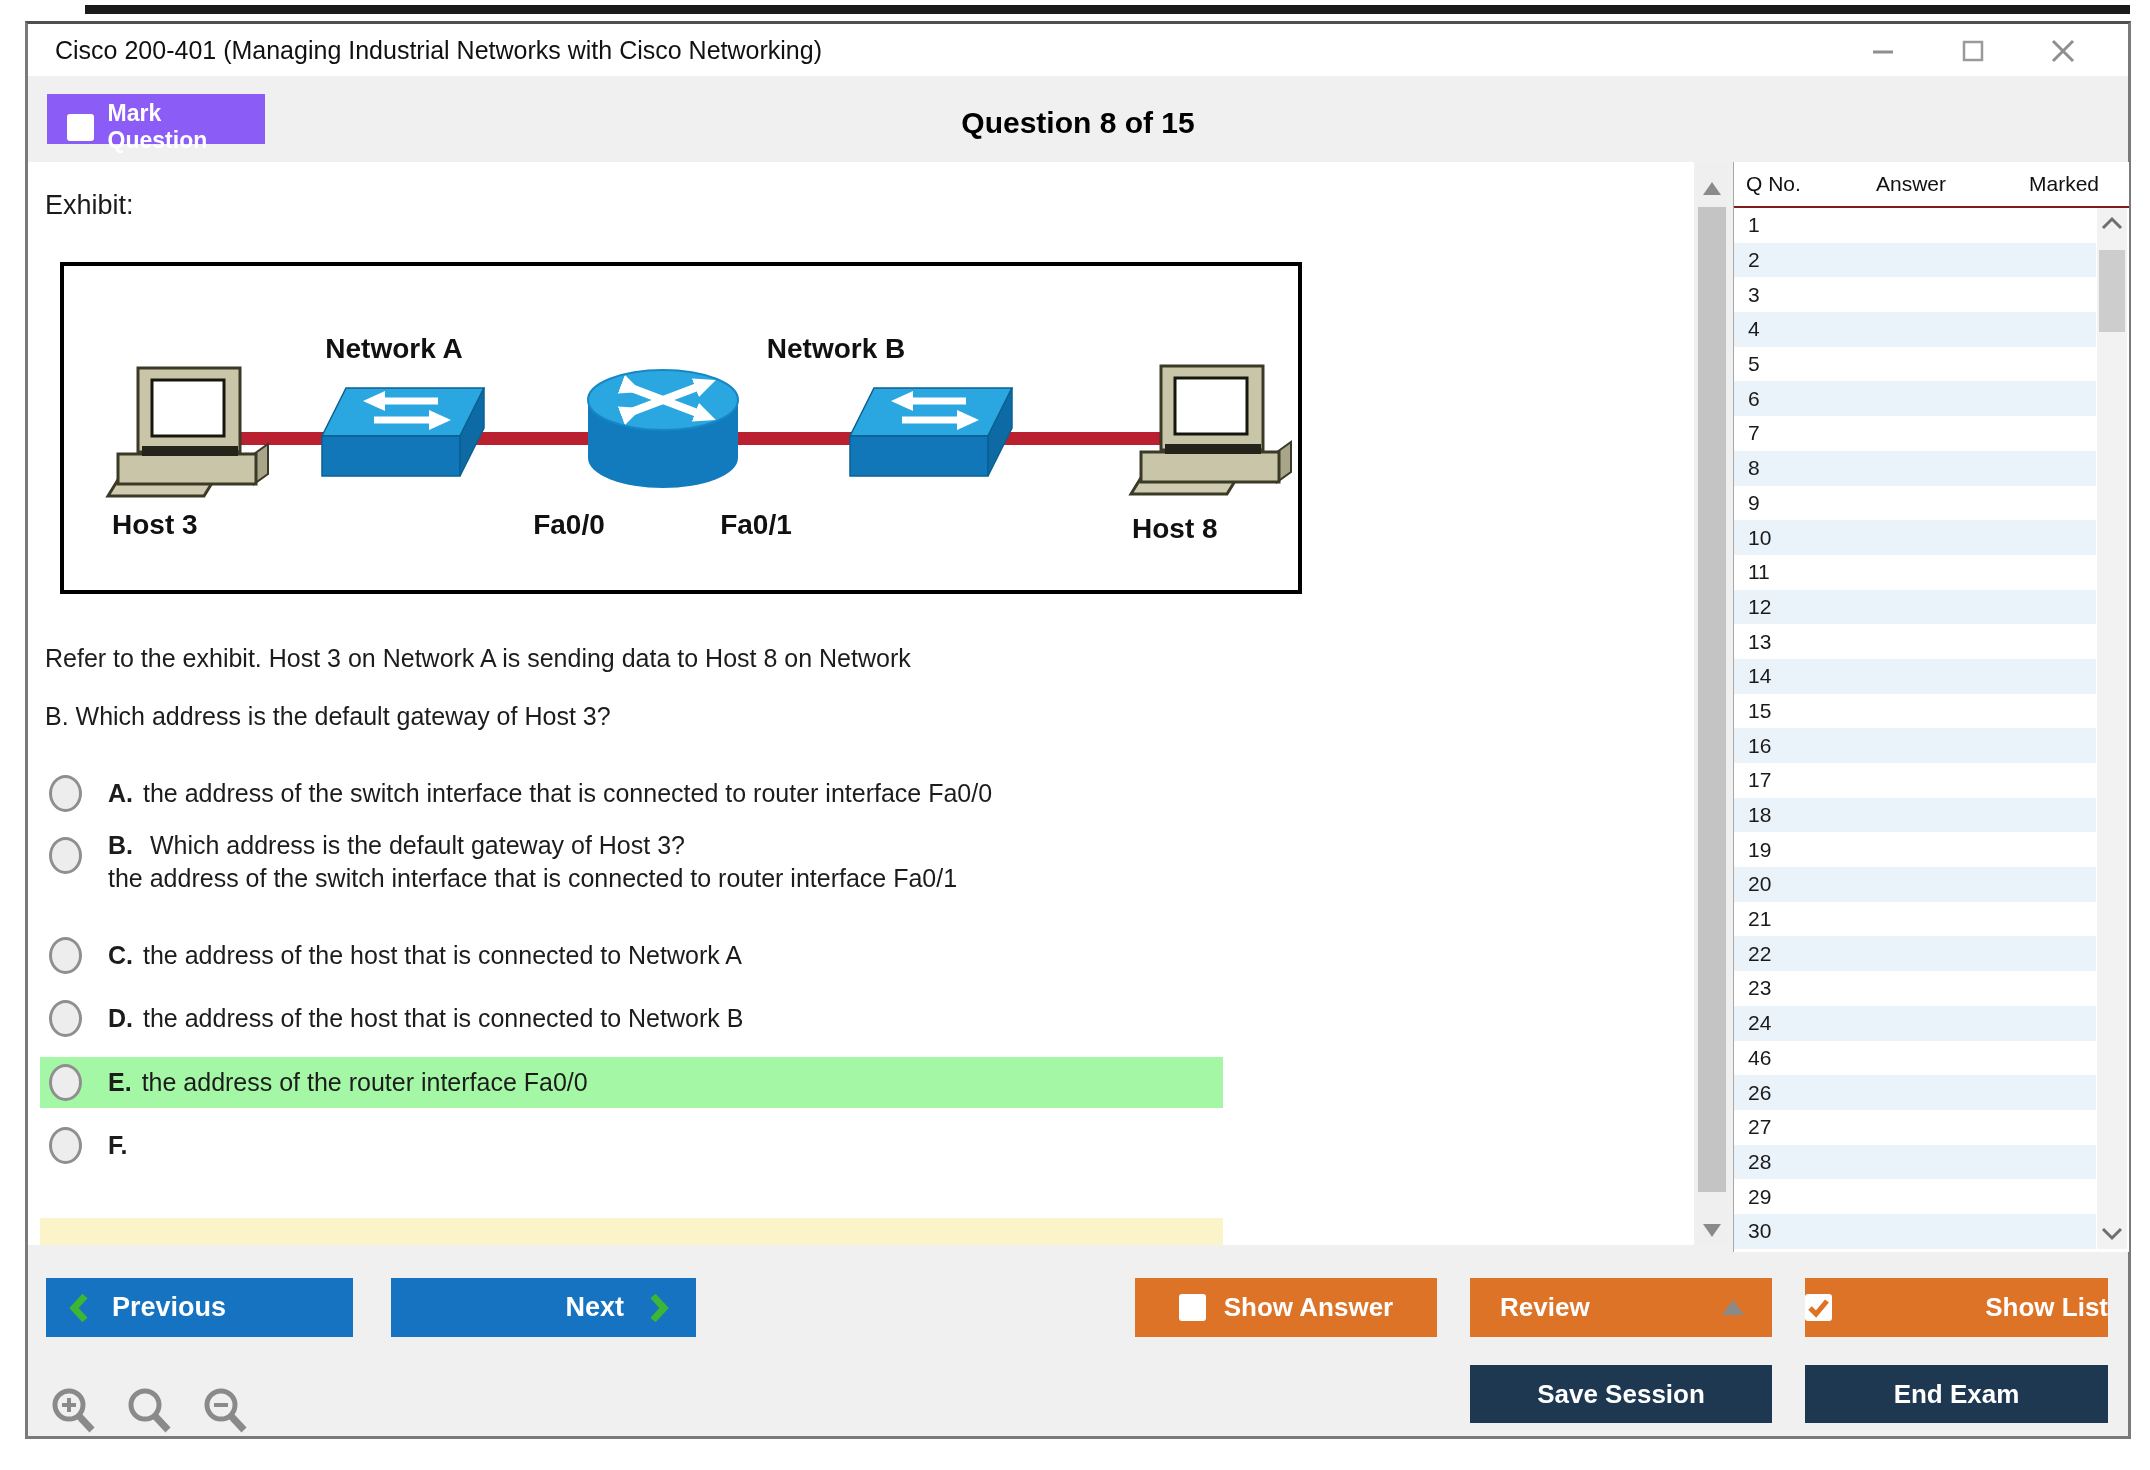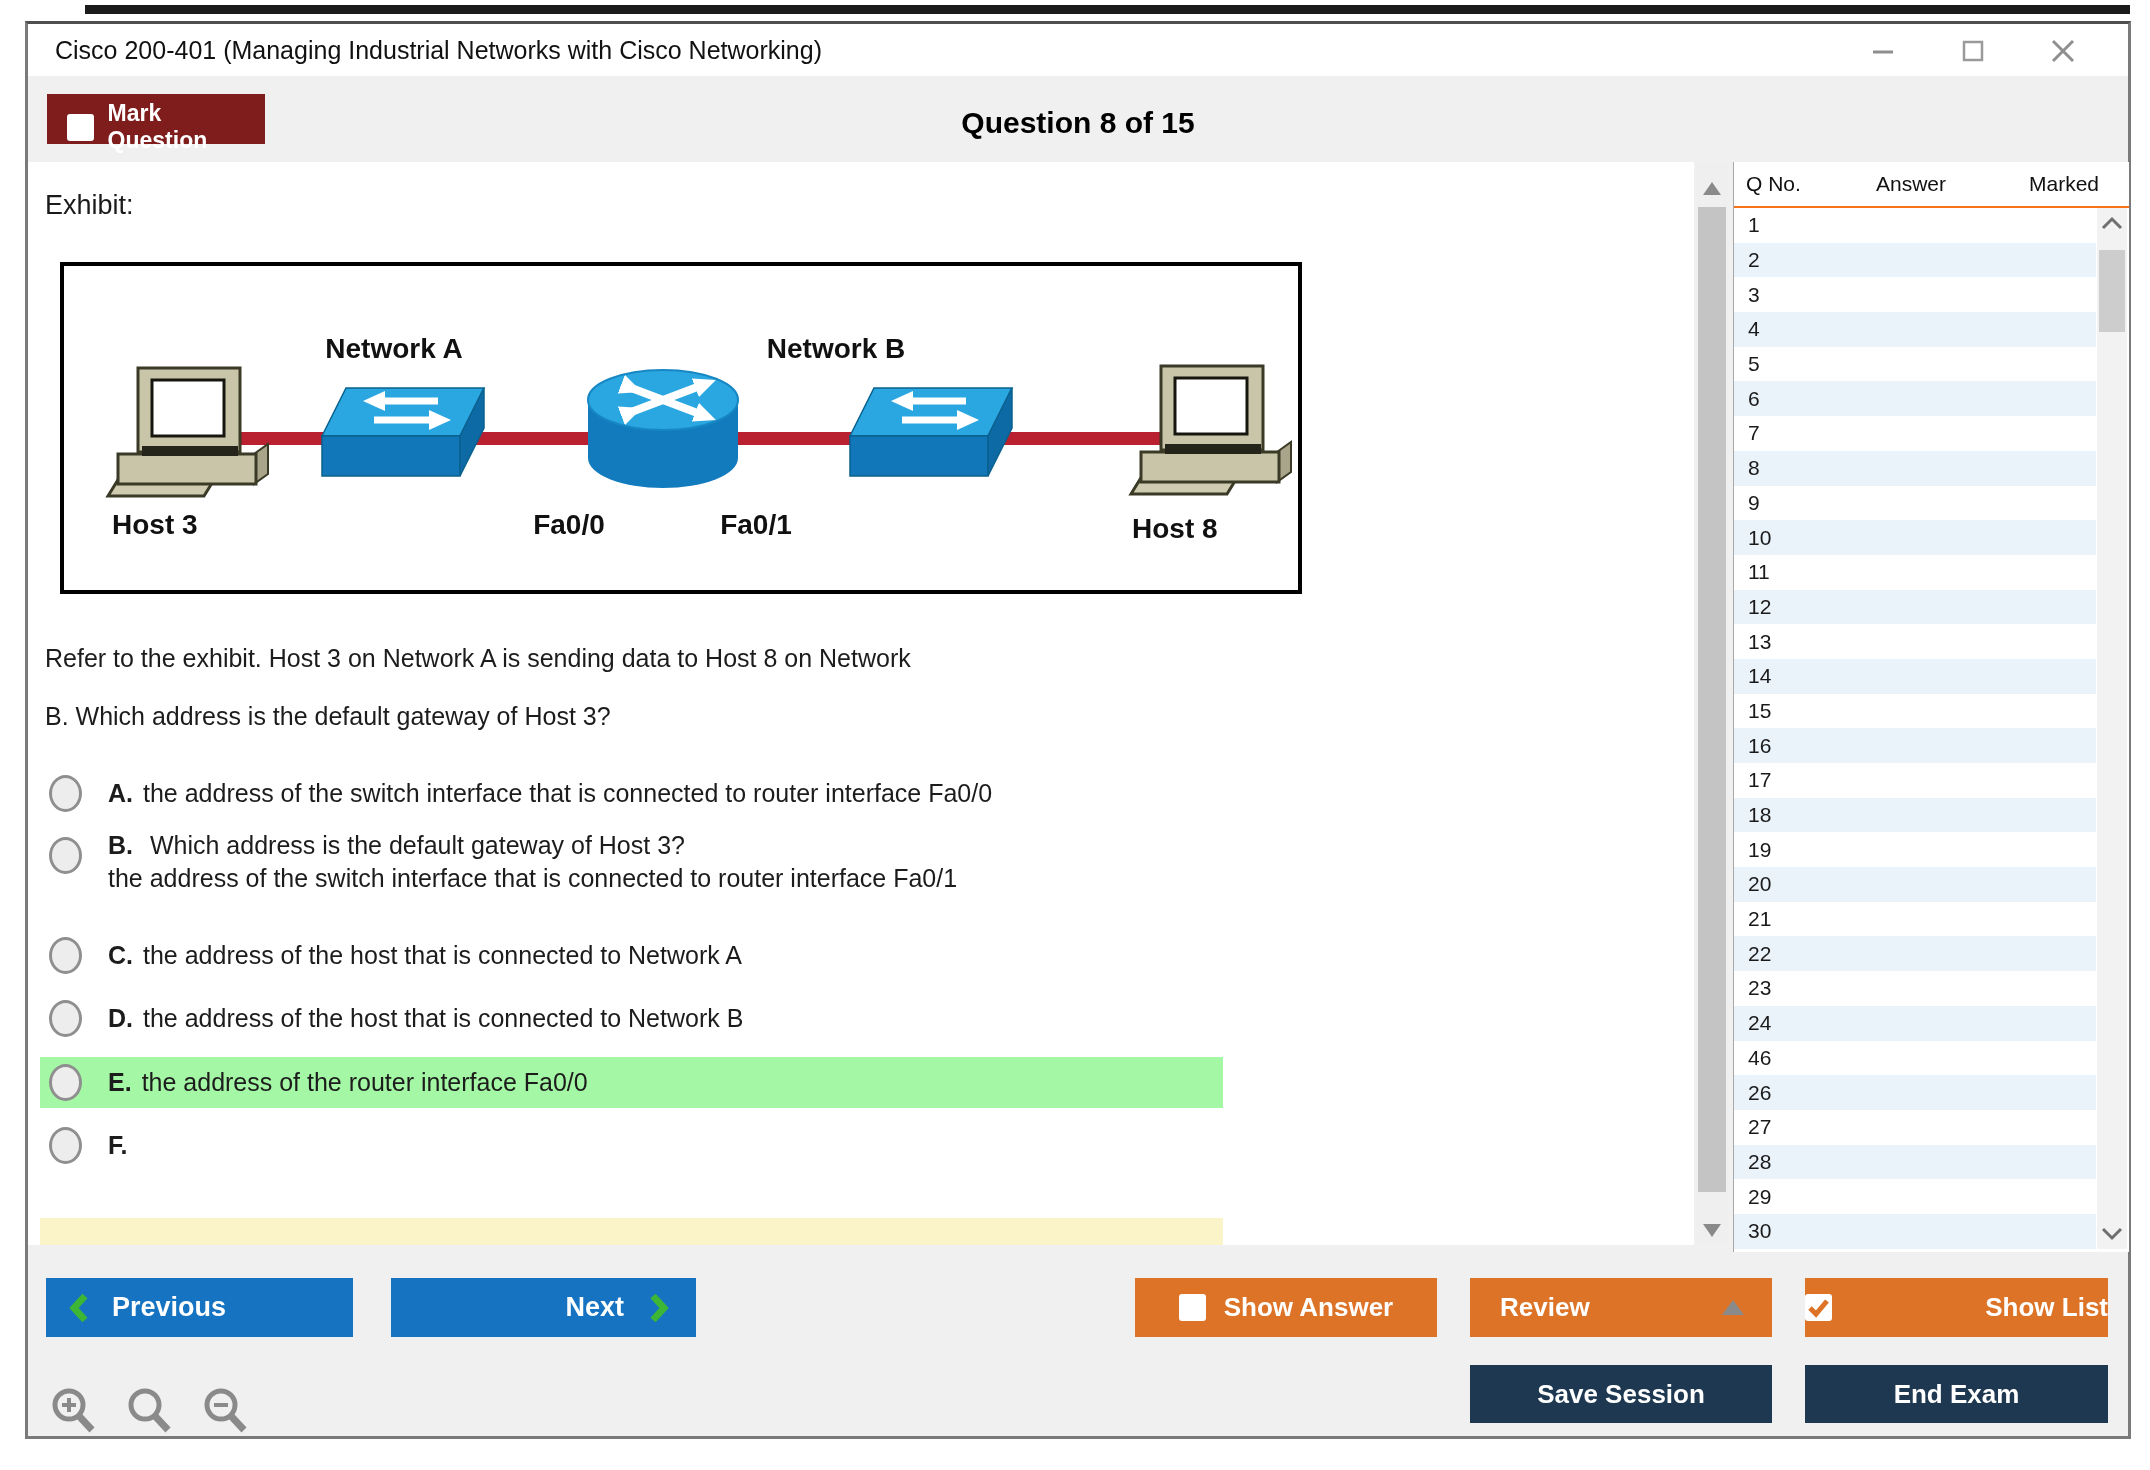--- a/index.html
+++ b/index.html
@@ -8,21 +8,21 @@
   .top-strip{position:absolute;left:85px;top:5px;width:2045px;height:9px;background:#1b1b1b;}
   .window{position:absolute;left:25px;top:21px;width:2100px;height:1412px;
           border:3px solid #7a7a7a;border-top-color:#4f4f4f;background:#f0f0f0;}
   
   .titlebar{position:absolute;left:0;top:0;width:2100px;height:52px;background:#fff;}
   .title-text{position:absolute;left:27px;top:0;height:52px;line-height:52px;font-size:25px;color:#111;}
   .winbtn{position:absolute;top:10px;width:34px;height:34px;display:flex;align-items:center;justify-content:center;cursor:default;}
   .btn-min{left:1838px;} .btn-max{left:1928px;} .btn-close{left:2018px;}
   
   .header-band{position:absolute;left:0;top:52px;width:2100px;height:108px;background:#f0f0f0;}
-  .markq{position:absolute;left:19px;top:70px;width:218px;height:50px;background:#7f1d1d;
+  .markq{position:absolute;left:19px;top:70px;width:218px;height:50px;background:#8b5cf6;
          display:flex;align-items:center;gap:14px;padding:16px 0 0 20px;box-sizing:border-box;}
   .markq .chk{width:27px;height:27px;background:#fff;border-radius:3px;}
   .markq .lbl{color:#fff;font-weight:bold;font-size:23px;}
   .qcounter{position:absolute;left:0;top:82px;width:2100px;text-align:center;font-size:30px;font-weight:bold;color:#000;}
   
   .main-area{position:absolute;left:0;top:138px;width:1666px;height:1083px;background:#fff;overflow:hidden;}
   .exhibit-label{position:absolute;left:17px;top:28px;font-size:27px;color:#1a1a1a;}
   .exhibit-box{position:absolute;left:20px;top:100px;width:1234px;height:324px;border:4px solid #000;background:#fff;margin-left:12px;}
   .qline1{position:absolute;left:17px;top:482px;font-size:25px;}
   .qline2{position:absolute;left:17px;top:540px;font-size:25px;}
@@ -36,21 +36,21 @@
   .opt-line2{margin-top:4px;}
   .yellow-strip{position:absolute;left:12px;top:1056px;width:1183px;height:27px;background:#fbf4c9;}
   
   .vscroll{position:absolute;left:1668px;top:138px;width:32px;height:1083px;background:#efefef;}
   .vscroll .tri{position:absolute;left:7px;width:0;height:0;}
   .tri-up{top:20px;border-left:9px solid transparent;border-right:9px solid transparent;border-bottom:13px solid #8a8a8a;}
   .tri-down{bottom:8px;border-left:9px solid transparent;border-right:9px solid transparent;border-top:13px solid #8a8a8a;}
   .vscroll .thumb{position:absolute;left:2px;top:45px;width:28px;height:985px;background:#c4c4c4;}
   
   .sidebar{position:absolute;left:1705px;top:138px;width:395px;height:1090px;background:#fff;border-left:1px solid #a8a8a8;}
-  .qhead{position:absolute;left:0;top:0;width:100%;height:44px;border-bottom:2px solid #f97316;font-size:21px;color:#111;}
+  .qhead{position:absolute;left:0;top:0;width:100%;height:44px;border-bottom:2px solid #7f1d1d;font-size:21px;color:#111;}
   .qhead span{position:absolute;top:10px;}
   .qh-no{left:12px;} .qh-ans{left:142px;} .qh-marked{left:295px;}
   .qrows{position:absolute;left:0;top:46px;width:362px;height:1041px;overflow:hidden;}
   .qrow{height:34.7px;display:flex;align-items:center;font-size:21px;color:#1a1a1a;background:#fff;}
   .qrow.alt{background:#eaf2fa;}
   .qrow span{padding-left:14px;}
   .side-scroll{position:absolute;right:2px;top:46px;width:30px;height:1041px;background:#f2f2f2;}
   .side-scroll .sthumb{position:absolute;left:2px;top:42px;width:26px;height:82px;background:#cdcdcd;}
   .chev{position:absolute;left:4px;}
   .chev-up{top:8px;} .chev-down{bottom:8px;}

